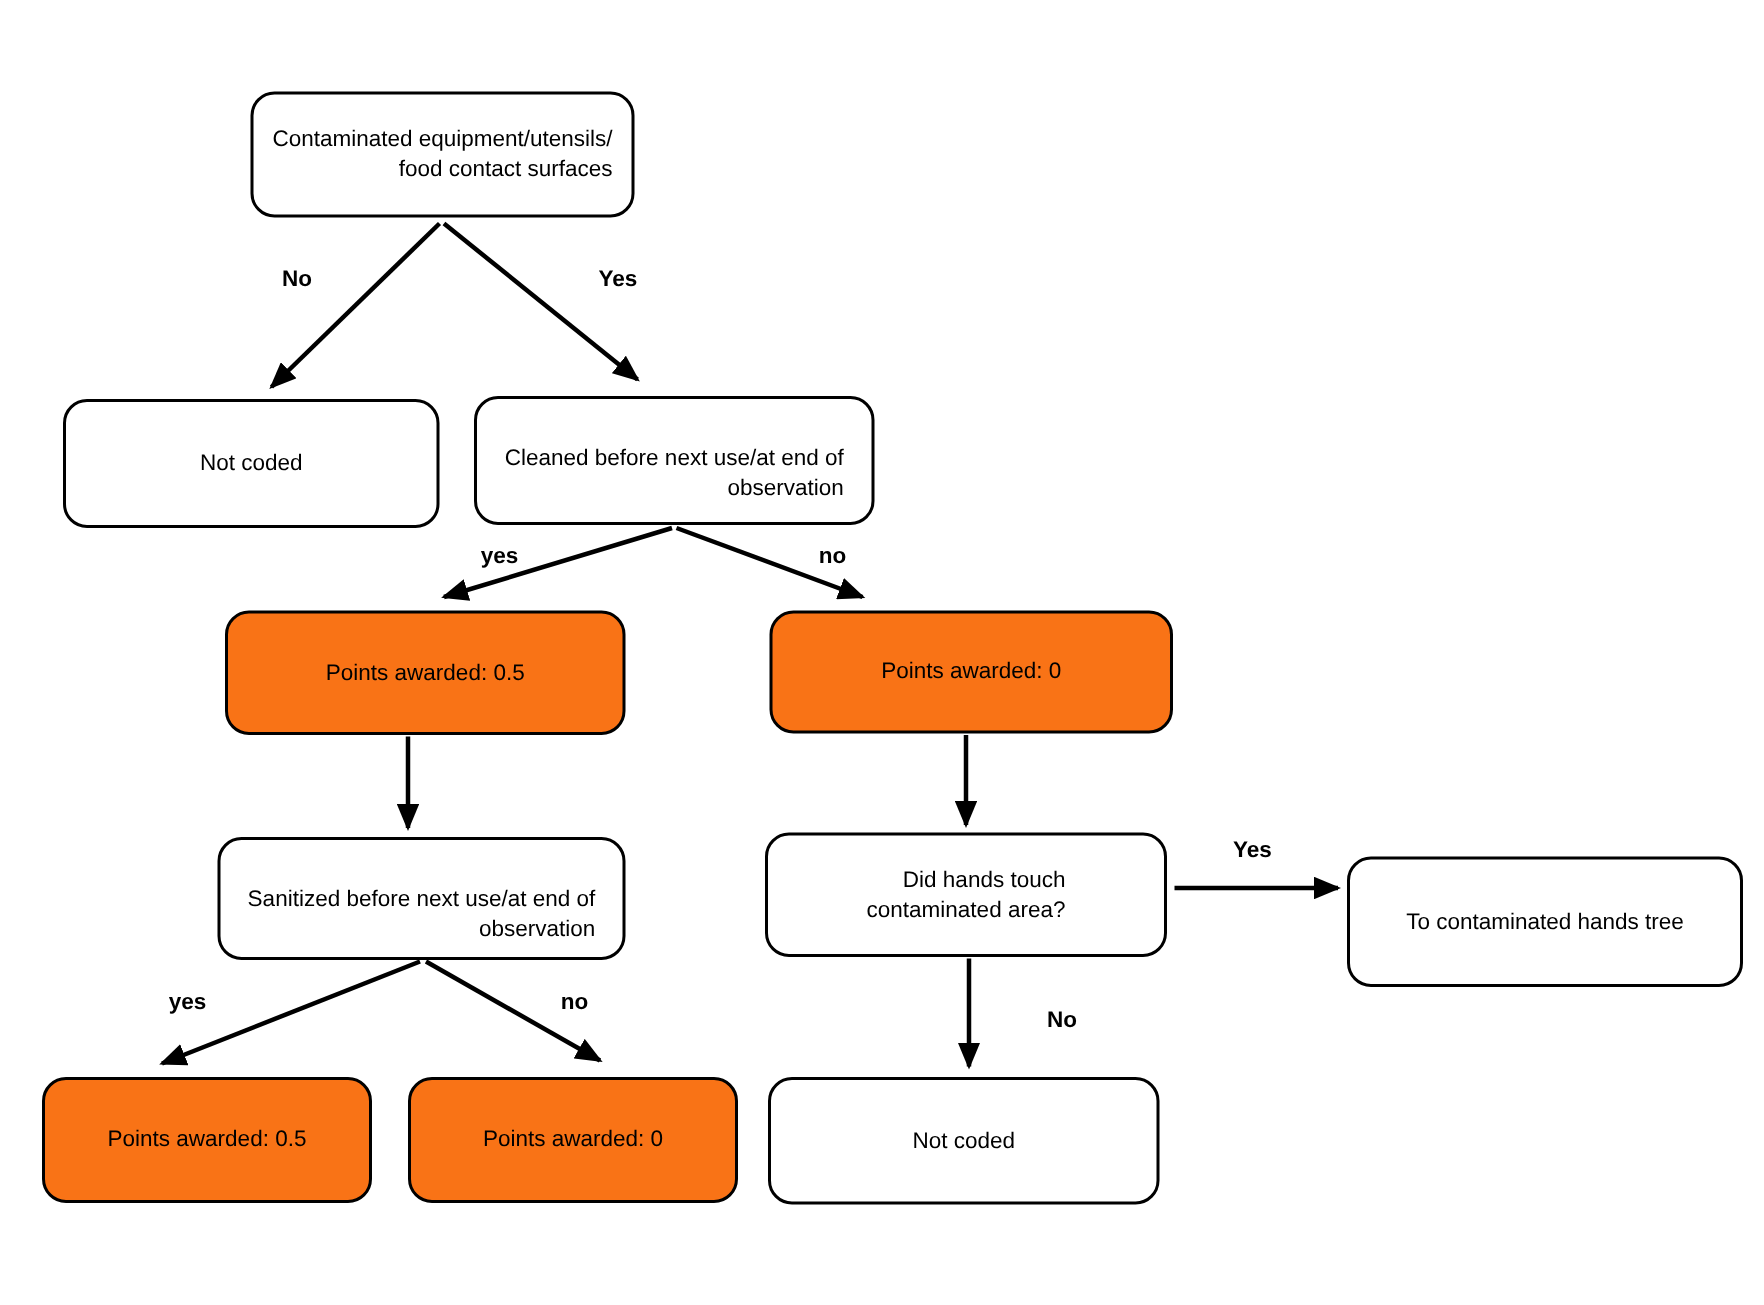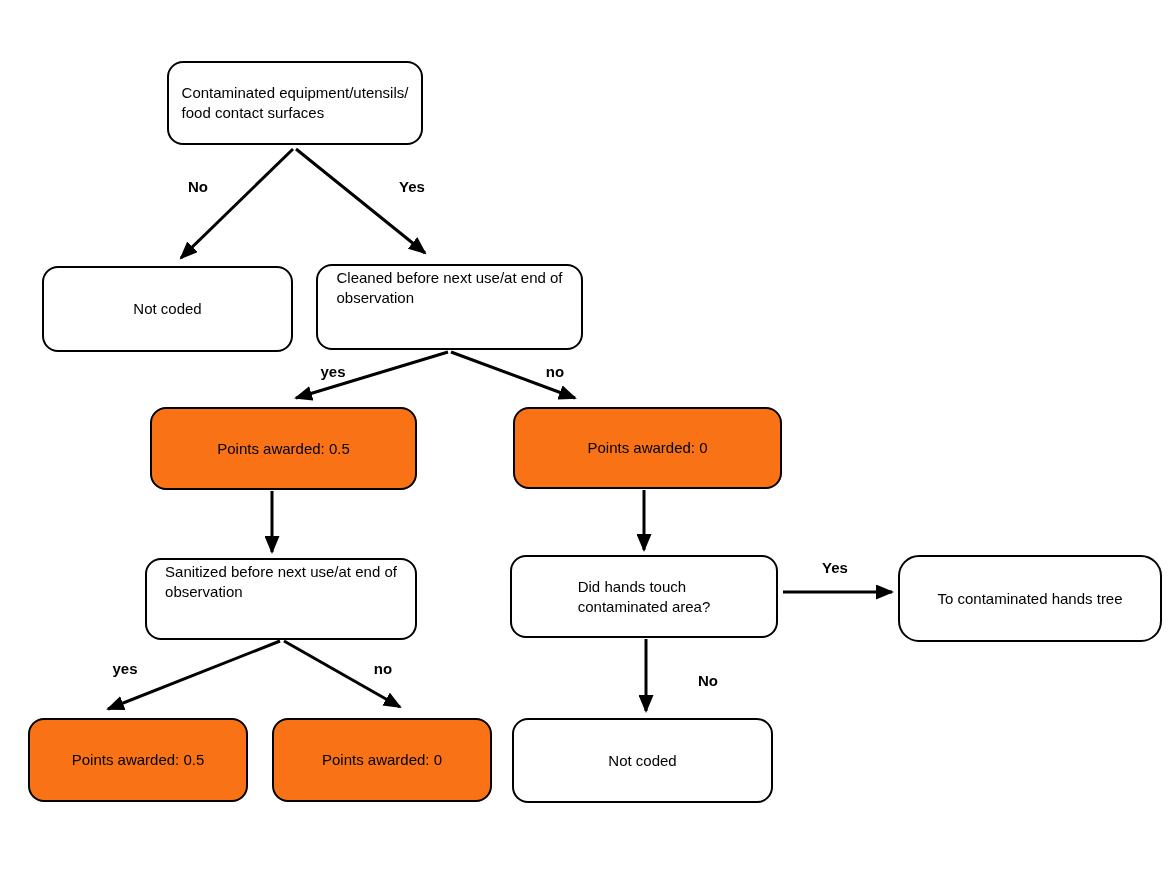--- a/index.html
+++ b/index.html
@@ -25,52 +25,52 @@
   }
   .node {
     position: absolute;
     box-sizing: border-box;
     border: 2.5px solid #000000;
     border-radius: 16px;
     background: #ffffff;
     color: #000000;
     font-size: 15px;
     line-height: 20px;
-    text-align: left;
+    text-align: right;
     white-space: pre-line;
     display: flex;
     align-items: center;
     justify-content: center;
     padding: 4px 6px;
   }
   .node.shaded {
     background: #f97316;
   }
   .node.top-text {
     align-items: flex-start;
-    padding-top: 2px;
+    padding-top: 30px;
   }
   .edge-label {
     position: absolute;
     transform: translate(-50%, -50%);
     font-size: 15px;
     color: #000000;
     white-space: nowrap;
     font-weight: bold;
   }
 
   
   .n-root        { left: 167px; top:  61px; width: 256px; height: 84px; }
   .n-notcoded1   { left:  42px; top: 266px; width: 251px; height: 86px; }
   .n-cleaned     { left: 316px; top: 264px; width: 267px; height: 86px; }
   .n-points05a   { left: 150px; top: 407px; width: 267px; height: 83px; }
   .n-points0a    { left: 513px; top: 407px; width: 269px; height: 82px; }
   .n-sanitized   { left: 145px; top: 558px; width: 272px; height: 82px; }
   .n-hands       { left: 510px; top: 555px; width: 268px; height: 83px; }
-  .n-handstree   { left: 898px; top: 555px; width: 264px; height: 87px; border-radius: 21px; }
+  .n-handstree   { left: 898px; top: 571px; width: 264px; height: 87px; }
   .n-points05b   { left:  28px; top: 718px; width: 220px; height: 84px; }
   .n-points0b    { left: 272px; top: 718px; width: 220px; height: 84px; }
   .n-notcoded2   { left: 512px; top: 718px; width: 261px; height: 85px; }
 
   
   .l-root-no       { left: 198px; top: 186px; }
   .l-root-yes      { left: 412px; top: 186px; }
   .l-cleaned-yes   { left: 333px; top: 371px; }
   .l-cleaned-no    { left: 555px; top: 371px; }
   .l-sanitized-yes { left: 125px; top: 668px; }

